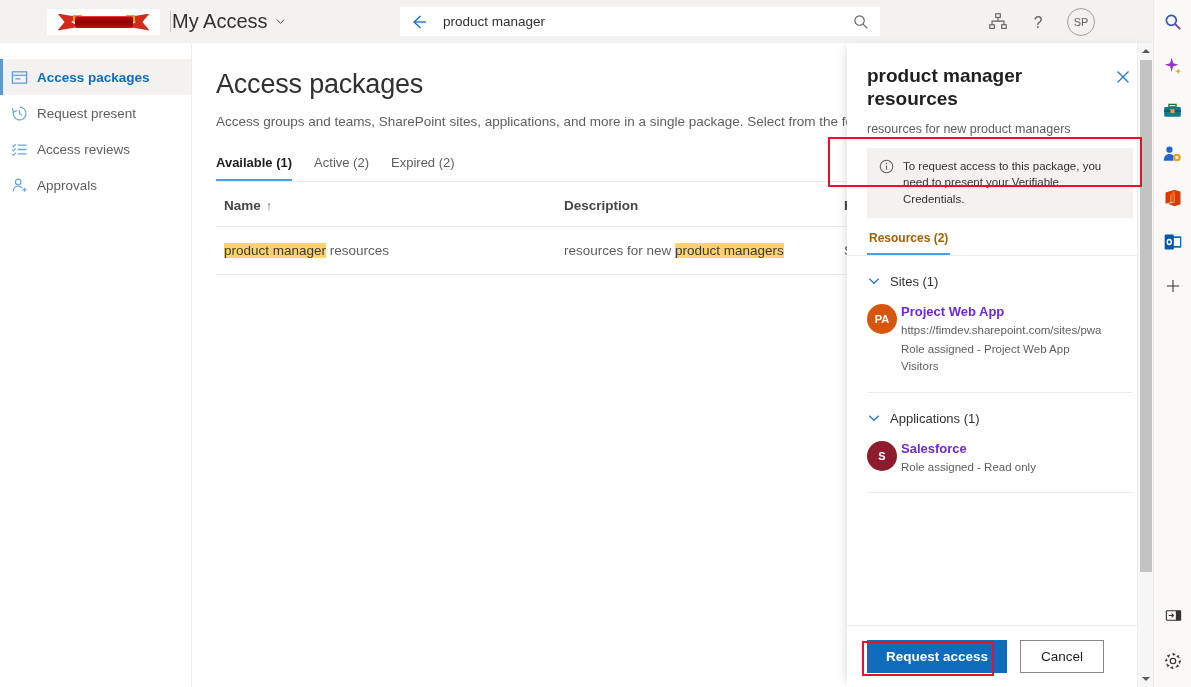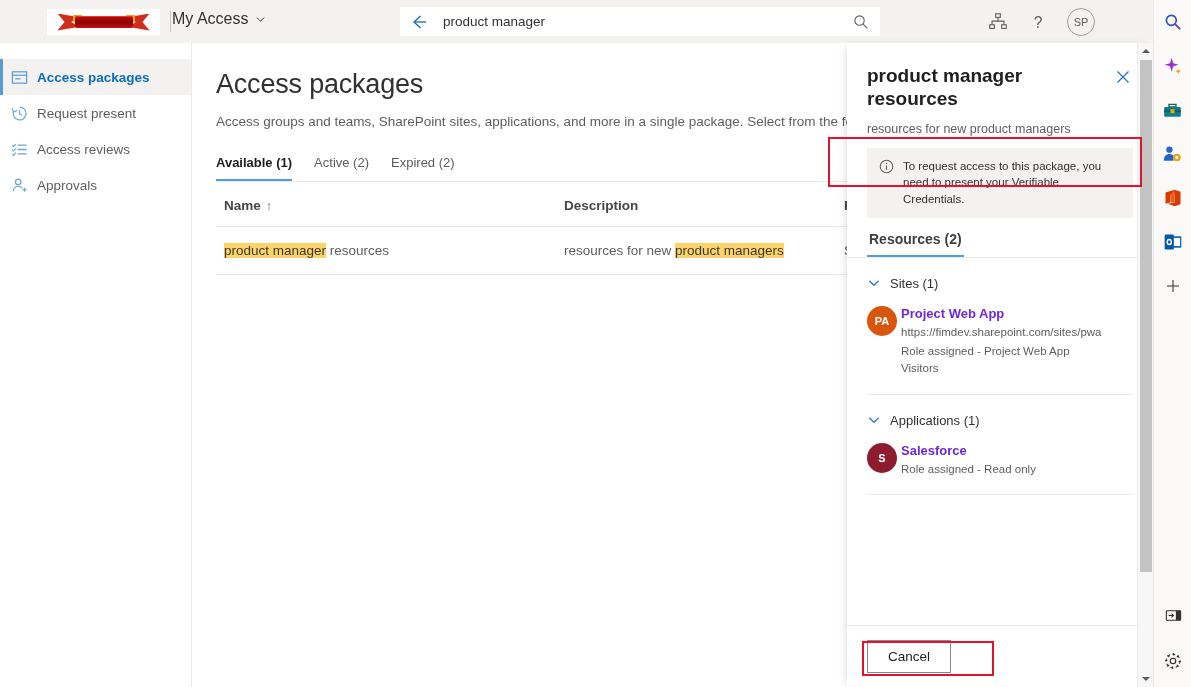--- a/index.html
+++ b/index.html
@@ -39,21 +39,21 @@
     position: absolute; top: 1px; width: 9px; height: 7px; background: #e8a317;
   }
   .ribbon .knot-l { left: 15px; } .ribbon .knot-r { right: 15px; }
 
   .topbar-divider {
     position: absolute; left: 170px; top: 11px; width: 1px; height: 21px; background: #c8c6c4;
   }
   .app-name {
     position: absolute; left: 172px; top: 10px;
     display: flex; align-items: center; gap: 7px;
-    font-size: 16px; color: #323130; cursor: pointer;
+    font-size: 20px; color: #323130; cursor: pointer;
   }
   .chev-sm { width: 11px; height: 11px; display:inline-block; }
 
   .searchbar {
     position: absolute; left: 400px; top: 7px; width: 480px; height: 29px;
     background: #ffffff; display: flex; align-items: center;
   }
   .back-arrow { margin-left: 9px; width: 20px; height: 20px; cursor: pointer; flex: 0 0 auto; }
   .search-text {
     margin-left: 14px; font-size: 13.5px; color: #323130; flex: 1 1 auto;
@@ -140,21 +140,21 @@
 
   .msgbar {
     margin-top: 12px; background: #f3f2f1; padding: 10px 12px;
     display: flex; gap: 9px; align-items: flex-start;
   }
   .msg-icon { width: 15px; height: 15px; flex: 0 0 auto; margin-top: 1px; color: #605e5c; }
   .msg-text { font-size: 11.5px; color: #323130; line-height: 1.45; }
 
   .panel-tabs { padding: 0 20px; border-bottom: 1px solid #edebe9; }
   .panel-tab {
-    display: inline-block; font-size: 14px; font-weight: 600; color: #404040;
+    display: inline-block; font-size: 12px; font-weight: 600; color: #a16207;
     padding: 13px 2px 8px 2px; border-bottom: 2px solid #4e9de0; cursor: pointer;
   }
 
   .panel-body { flex: 1 1 auto; overflow: hidden; padding: 0 20px; }
   .group { margin-top: 18px; }
   .group-head {
     display: flex; align-items: center; gap: 9px;
     font-size: 13px; color: #323130; cursor: pointer;
   }
   .chev-down { width: 14px; height: 14px; color: #2a79c6; flex: 0 0 auto; }
@@ -404,20 +404,21 @@
           <div>
             <div class="res-name">Salesforce</div>
             <div class="res-meta">Role assigned - Read only</div>
           </div>
         </div>
         <div class="group-sep"></div>
       </div>
     </div>
 
     <div class="panel-footer">
+      <button class="btn-primary">Request access</button>
       <button class="btn-default">Cancel</button>
     </div>
 
     <div class="pscroll">
       <div class="arrow up">
         <svg width="8" height="6" viewBox="0 0 8 6">
             <path d="M0 5 L4 1 L8 5 Z" fill="#5a5a5a"></path>
           </svg>
       </div>
       <div class="thumb"></div>

